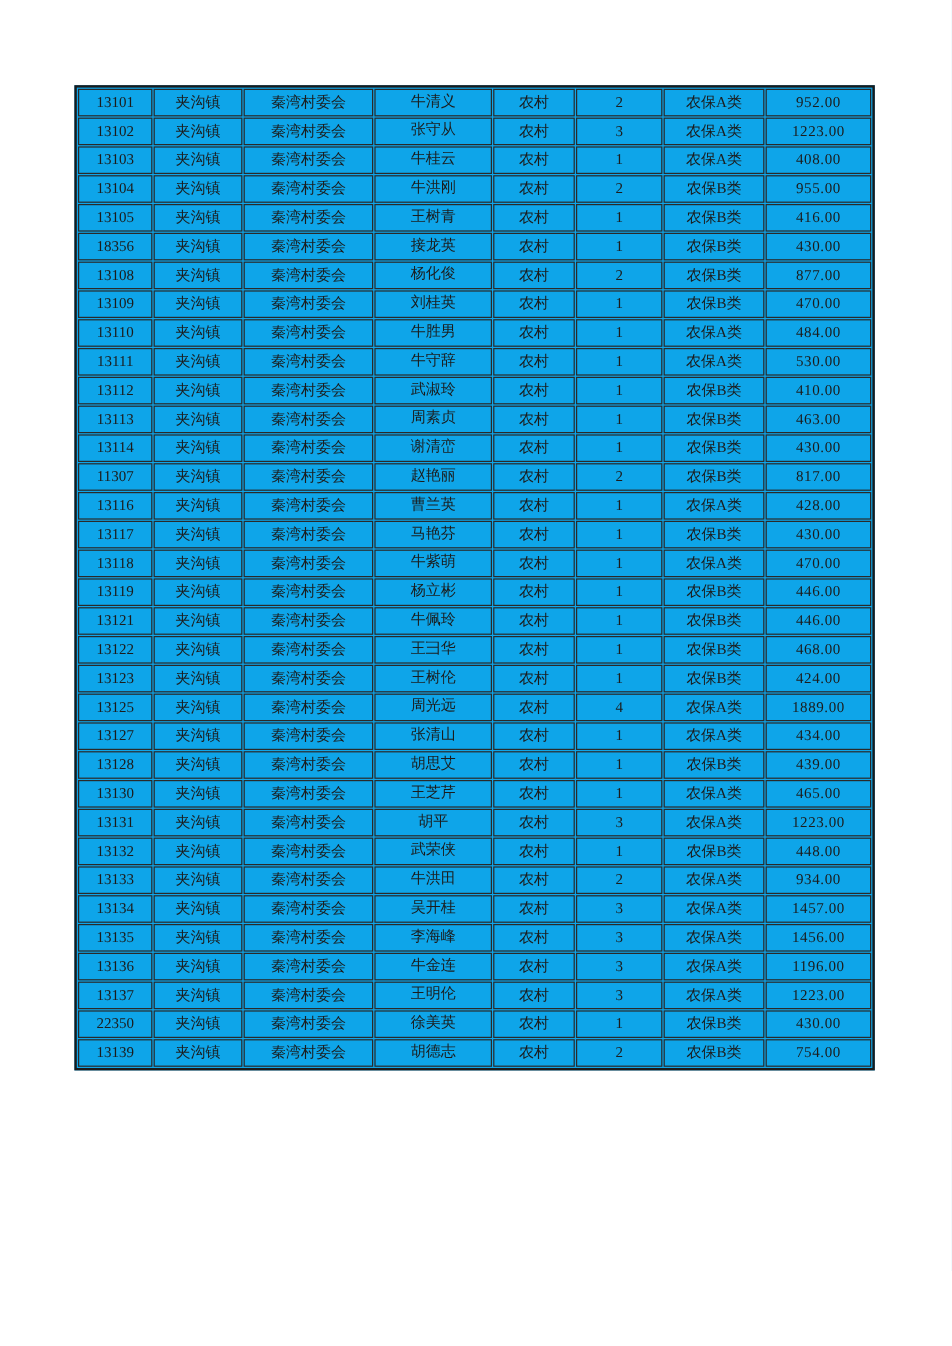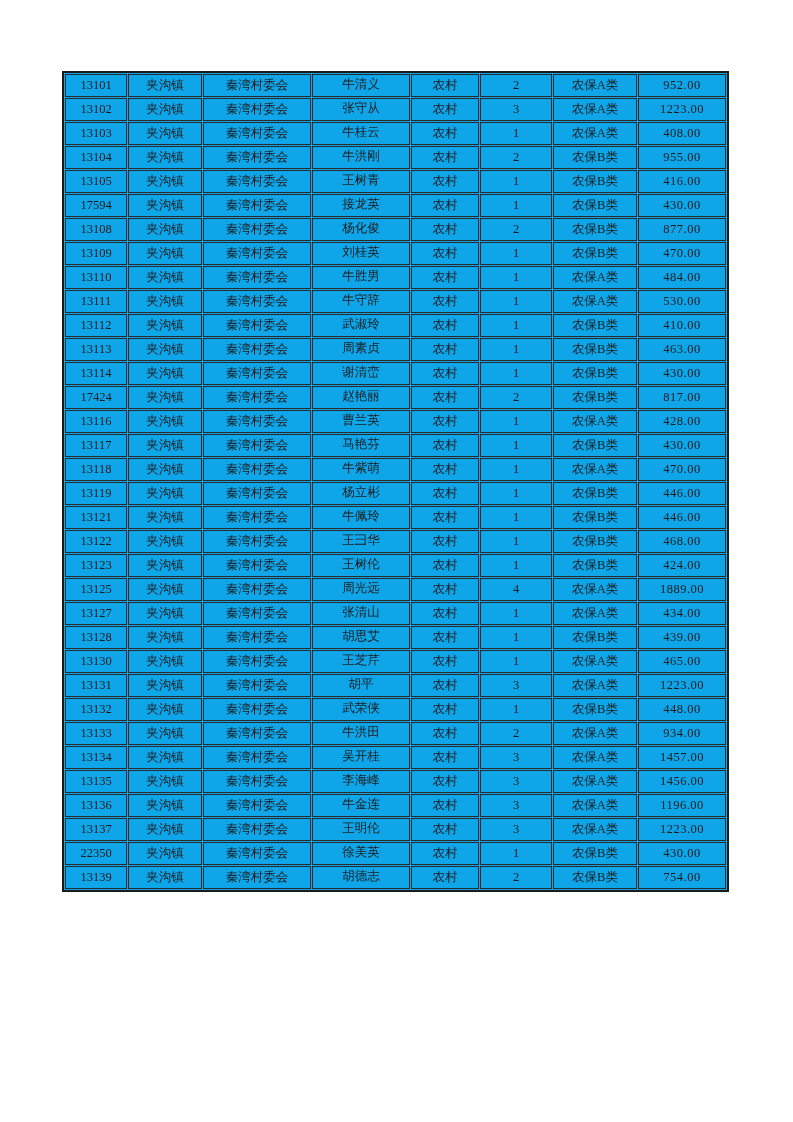--- a/index.html
+++ b/index.html
@@ -105,21 +105,21 @@
           <td class="c0">13105</td>
           <td class="c1">夹沟镇</td>
           <td class="c2">秦湾村委会</td>
           <td class="c3">王树青</td>
           <td class="c4">农村</td>
           <td class="c5">1</td>
           <td class="c6">农保B类</td>
           <td class="c7 amount">416.00</td>
         </tr>
         <tr>
-          <td class="c0">17594</td>
+          <td class="c0">18356</td>
           <td class="c1">夹沟镇</td>
           <td class="c2">秦湾村委会</td>
           <td class="c3">接龙英</td>
           <td class="c4">农村</td>
           <td class="c5">1</td>
           <td class="c6">农保B类</td>
           <td class="c7 amount">430.00</td>
         </tr>
         <tr>
           <td class="c0">13108</td>
@@ -185,21 +185,21 @@
           <td class="c0">13114</td>
           <td class="c1">夹沟镇</td>
           <td class="c2">秦湾村委会</td>
           <td class="c3">谢清峦</td>
           <td class="c4">农村</td>
           <td class="c5">1</td>
           <td class="c6">农保B类</td>
           <td class="c7 amount">430.00</td>
         </tr>
         <tr>
-          <td class="c0">17424</td>
+          <td class="c0">11307</td>
           <td class="c1">夹沟镇</td>
           <td class="c2">秦湾村委会</td>
           <td class="c3">赵艳丽</td>
           <td class="c4">农村</td>
           <td class="c5">2</td>
           <td class="c6">农保B类</td>
           <td class="c7 amount">817.00</td>
         </tr>
         <tr>
           <td class="c0">13116</td>

